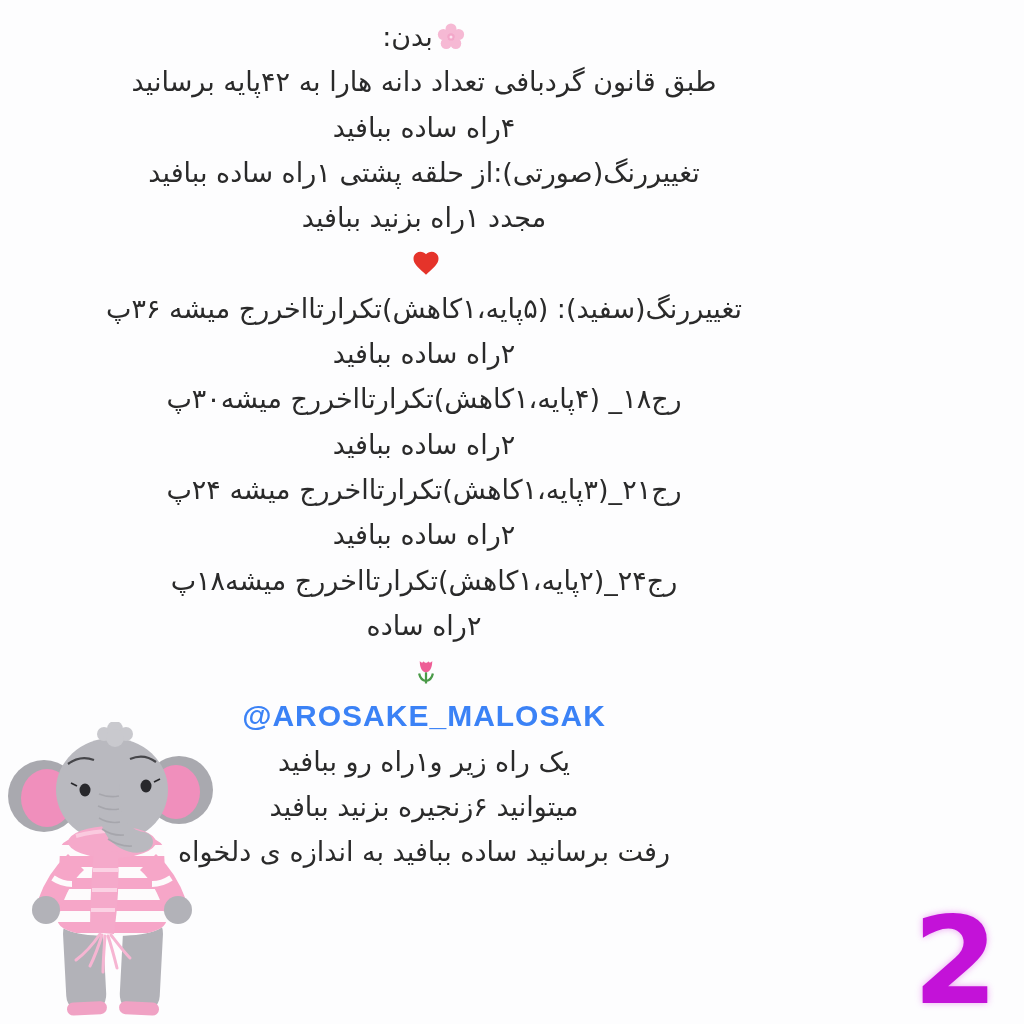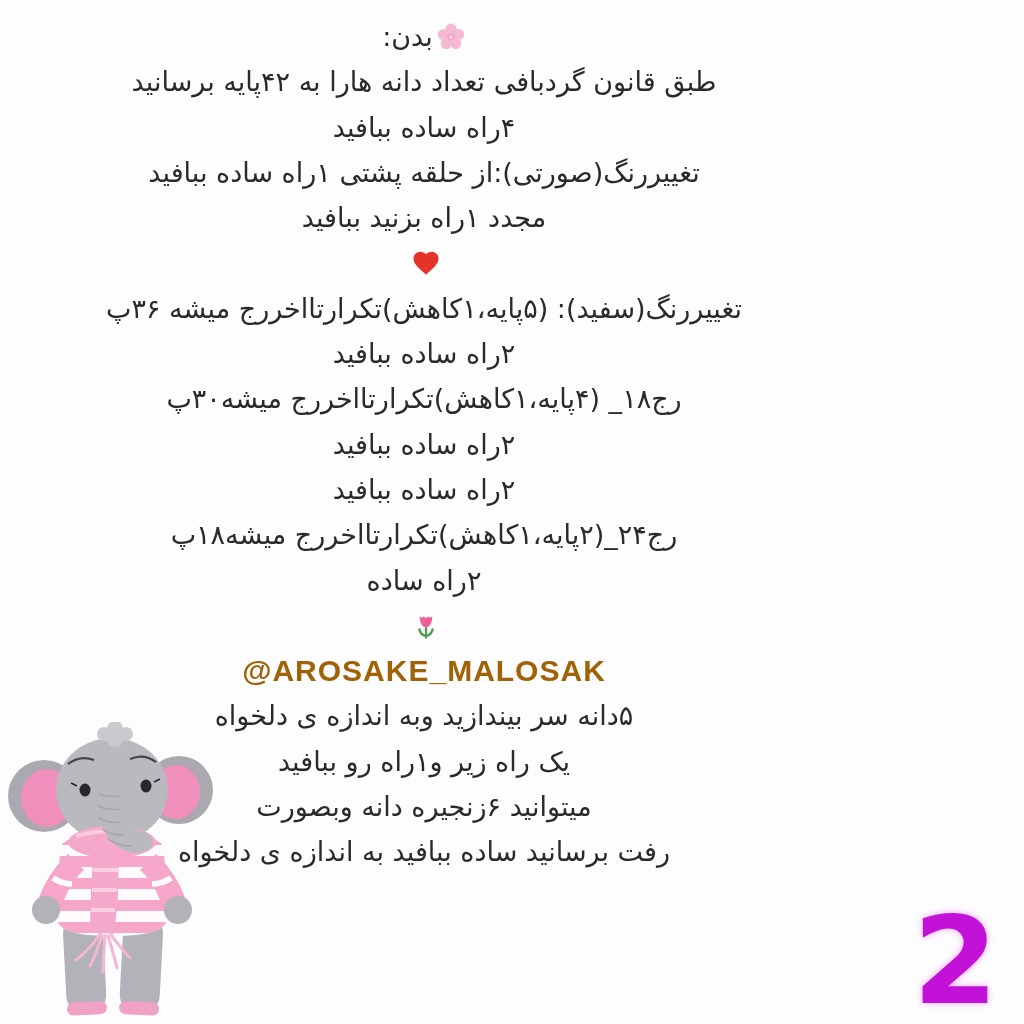--- a/index.html
+++ b/index.html
@@ -57,33 +57,33 @@
       <div class="line"><span>۴راه ساده ببافید</span></div>
       <div class="line"><span>تغییررنگ(صورتی):از حلقه پشتی ۱راه ساده ببافید</span></div>
       <div class="line"><span>مجدد ۱راه بزنید ببافید</span></div>
       <div class="line"><span class="emoji"><svg viewBox="0 0 24 24">
             <path d="M12 21.35l-1.45-1.32C5.4 15.36 2 12.28 2 8.5 2 5.42 4.42 3 7.5 3c1.74 0 3.41.81 4.5 2.09C13.09 3.81 14.76 3 16.5 3 19.58 3 22 5.42 22 8.5c0 3.78-3.4 6.86-8.55 11.54L12 21.35z" fill="#e5332a"></path>
           </svg></span></div>
       <div class="line"><span>تغییررنگ(سفید): (۵پایه،۱کاهش)تکرارتااخررج میشه ۳۶پ</span></div>
       <div class="line"><span>۲راه ساده ببافید</span></div>
       <div class="line"><span>رج۱۸_ (۴پایه،۱کاهش)تکرارتااخررج میشه۳۰پ</span></div>
       <div class="line"><span>۲راه ساده ببافید</span></div>
+      <div class="line"><span>رج۲۱_(۳پایه،۱کاهش)تکرارتااخررج میشه ۲۴پ</span></div>
       <div class="line"><span>۲راه ساده ببافید</span></div>
       <div class="line"><span>رج۲۴_(۲پایه،۱کاهش)تکرارتااخررج میشه۱۸پ</span></div>
       <div class="line"><span>۲راه ساده</span></div>
       <div class="line"><span class="emoji"><svg viewBox="0 0 24 24">
             <path d="M12 13 v9" stroke="#4a9a48" stroke-width="1.8" fill="none"></path>
             <path d="M12 20 C8.5 19.5 7 16.5 6.5 14" stroke="#4a9a48" stroke-width="1.8" fill="none"></path>
             <path d="M12 20 C15.5 19.5 17 16.5 17.5 14" stroke="#4a9a48" stroke-width="1.8" fill="none"></path>
             <path d="M7 4 C7 9.5 9 13 12 13 C15 13 17 9.5 17 4 C15.6 5.6 14.5 5.6 13.8 4.2 C13 5.9 11 5.9 10.2 4.2 C9.5 5.6 8.4 5.6 7 4 Z" fill="#ee5e96"></path>
           </svg></span></div>
-      <div class="line watermark"><span style="color: #a16207;">@AROSAKE_MALOSAK</span></div>
-      <div class="line"><span>۵دانه سر بیندازید وبه اندازه ی دلخواه</span></div>
+      <div class="line watermark"><span style="color: #3b82f6;">@AROSAKE_MALOSAK</span></div>
       <div class="line"><span>یک راه زیر و۱راه رو ببافید</span></div>
-      <div class="line"><span>میتوانید ۶زنجیره دانه وبصورت</span></div>
+      <div class="line"><span>میتوانید ۶زنجیره بزنید ببافید</span></div>
       <div class="line"><span>رفت برسانید ساده ببافید به اندازه ی دلخواه</span></div>
     </div>
 
   <div class="elephant">
     <svg width="252" height="302" viewBox="0 0 252 302">
 
       <circle cx="40" cy="74" r="36" fill="#a9a9af"></circle>
       <ellipse cx="43" cy="76" rx="26" ry="29" fill="#f08fbc"></ellipse>
       <circle cx="175" cy="68" r="34" fill="#a9a9af"></circle>
       <ellipse cx="172" cy="70" rx="24" ry="27" fill="#f08fbc"></ellipse>

